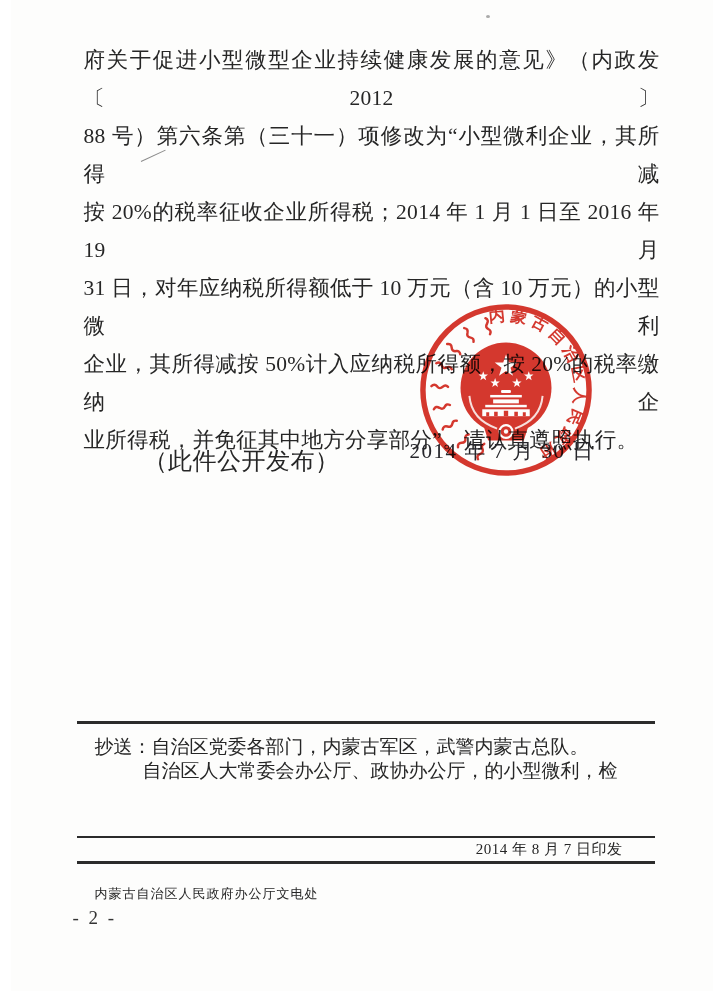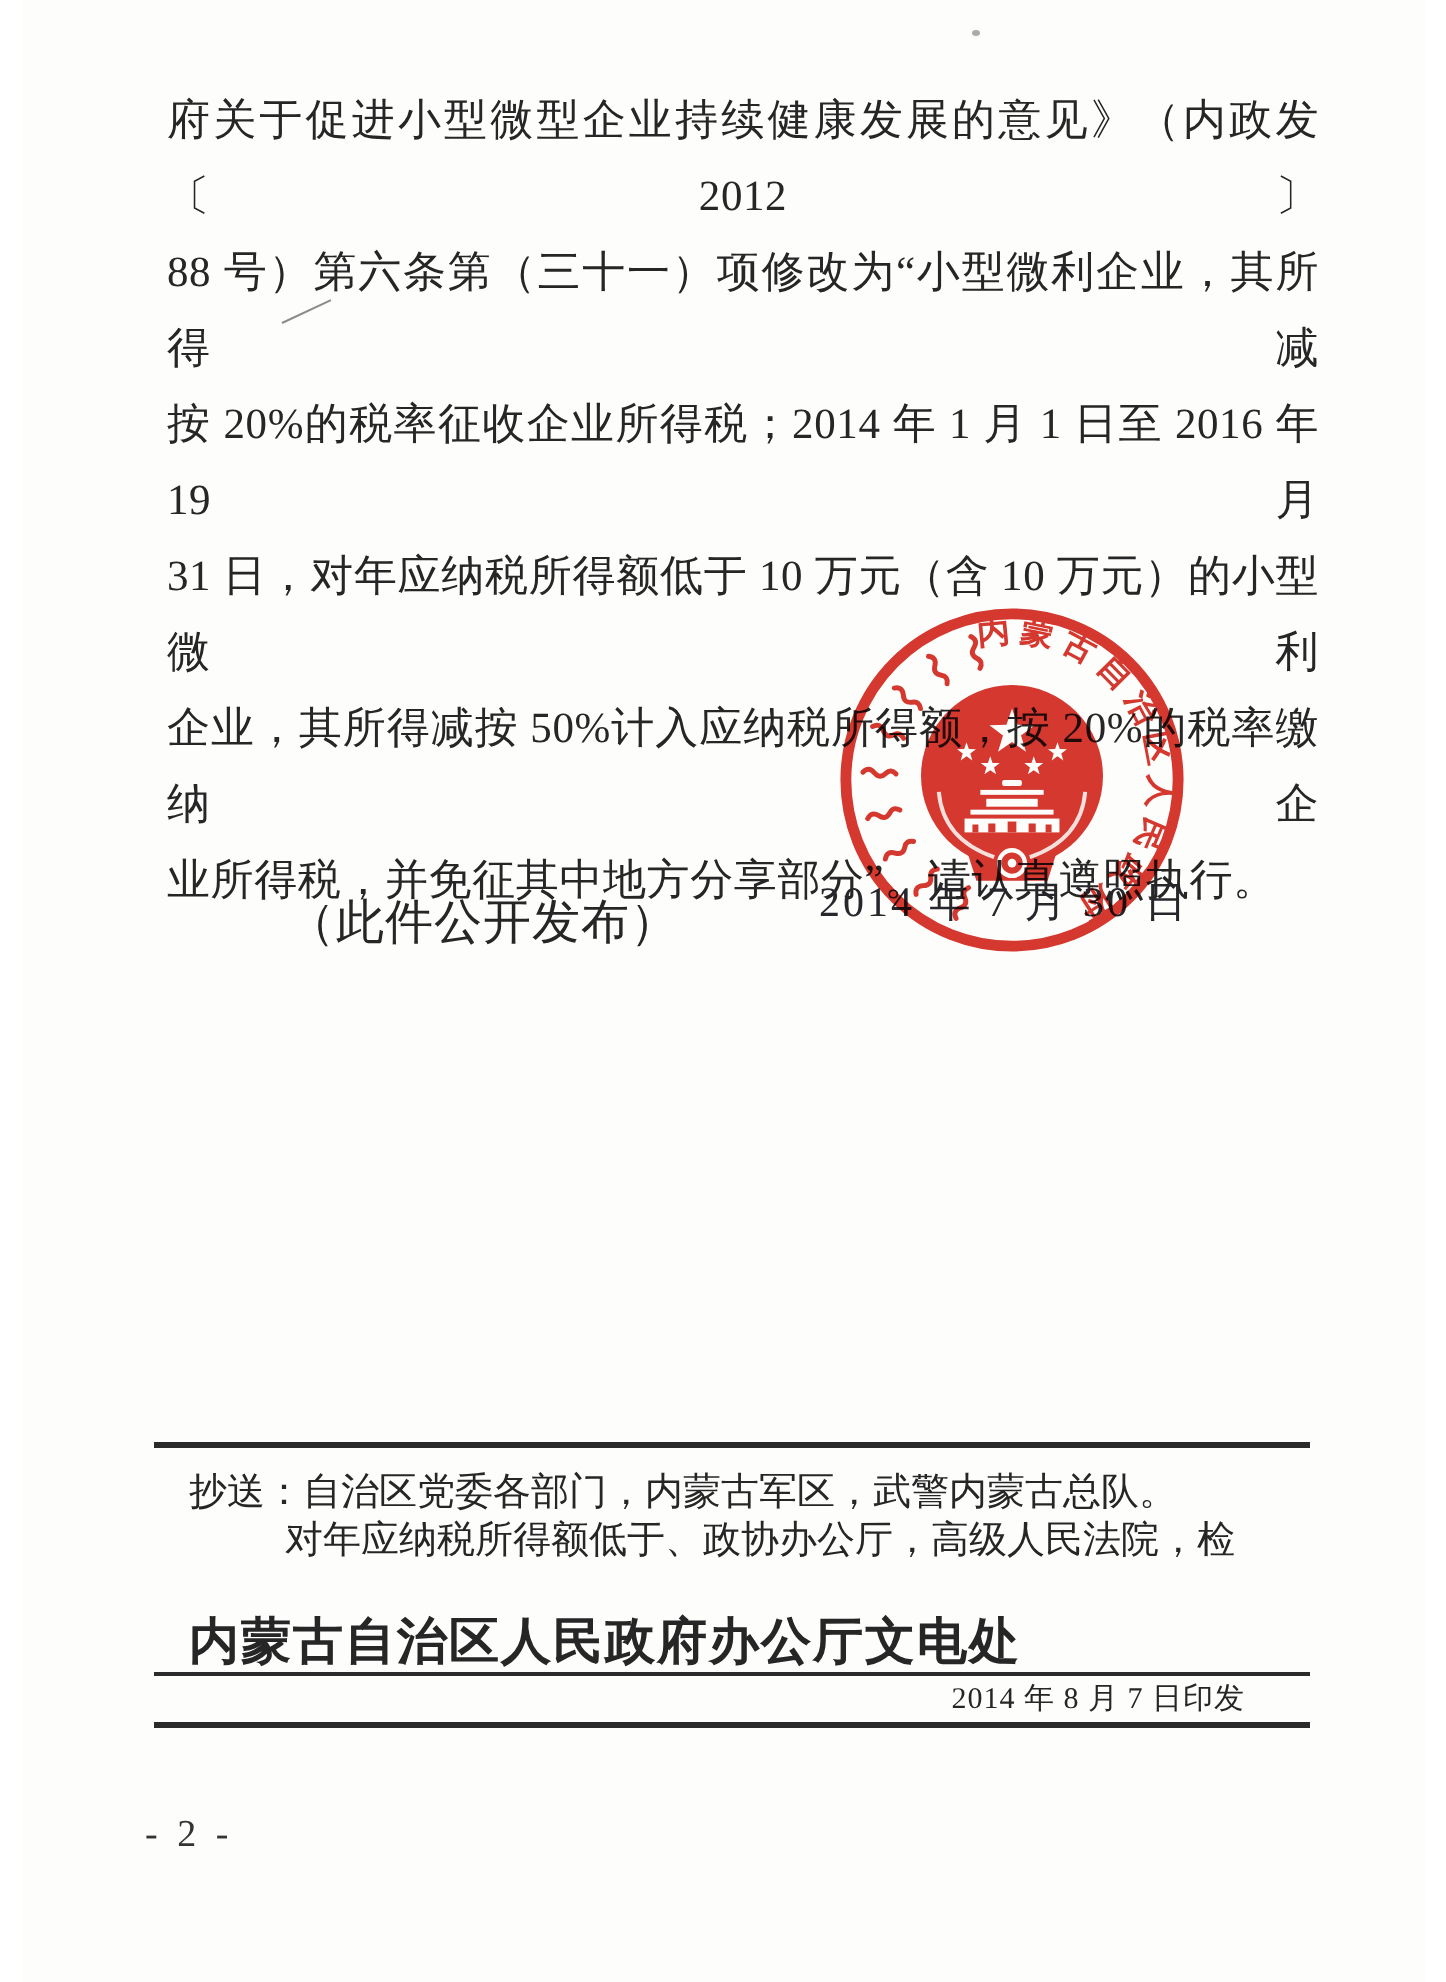--- a/index.html
+++ b/index.html
@@ -36,22 +36,22 @@
   .rule { position:absolute; left:66px; width:578px; background:#2b2b2b; }
   .rule-top    { top:721px; height:2.5px; }
   .rule-mid    { top:836px; height:1.6px; }
   .rule-bottom { top:861px; height:2.5px; }
 
   .cc-block { position:absolute; left:84px; top:735px; width:570px;
               font-size:19px; line-height:23.7px; }
   .cc-indent { padding-left:48px; }
   .cc-label { display:inline; }
 
-  .issuer { position:absolute; left:84px; top:804px; font-size:25px;
-            letter-spacing:1px; white-space:nowrap;font-weight:bold; }
+  .issuer { position:absolute; left:84px; top:885px; font-size:13px;
+            letter-spacing:1px; white-space:nowrap; }
   .print-date { position:absolute; right:90px; top:840px; font-size:15px;
                 letter-spacing:.5px; white-space:nowrap; }
 
   .page-number { position:absolute; left:62px; top:907px; font-size:19px;
                  letter-spacing:2.5px; color:#343434; white-space:nowrap; }
 </style>
 </head>
 <body>
 
 <div class="page">
@@ -130,21 +130,21 @@
   </div>
 
   <div class="release-note">（此件公开发布）</div>
 
   <div class="rule rule-top"></div>
   <div class="rule rule-mid"></div>
   <div class="rule rule-bottom"></div>
 
   <div class="cc-block">
     <div><span class="cc-label">抄送：</span><span>自治区党委各部门，内蒙古军区，武警内蒙古总队。</span></div>
-    <div class="cc-indent">对年应纳税所得额低于、政协办公厅，高级人民法院，检</div>
+    <div class="cc-indent">自治区人大常委会办公厅、政协办公厅，的小型微利，检</div>
   </div>
 
   <div class="issuer">内蒙古自治区人民政府办公厅文电处</div>
   <div class="print-date">2014 年 8 月 7 日印发</div>
 
   <div class="page-number">- 2 -</div>
 
 </div>
 
 </body></html>

